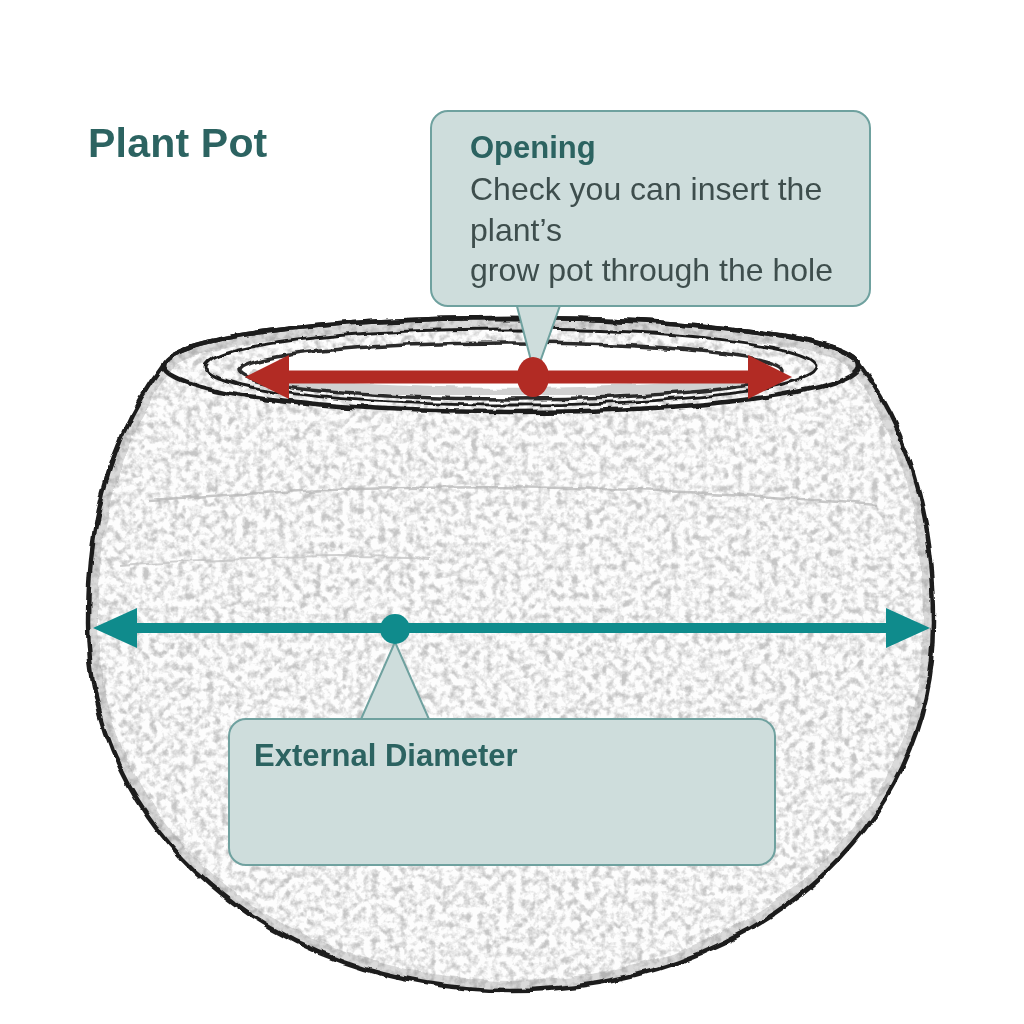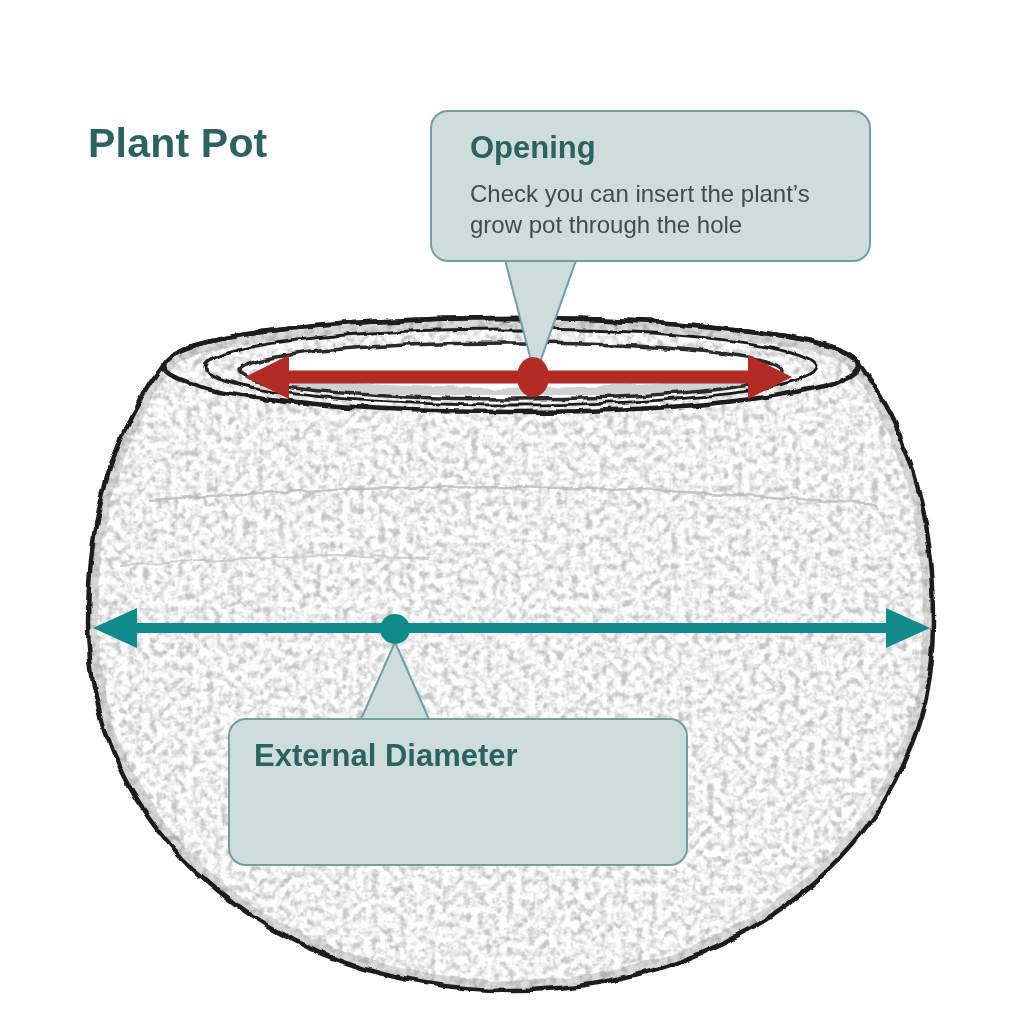--- a/index.html
+++ b/index.html
@@ -37,28 +37,28 @@
     border-radius: 18px;
     padding: 17px 24px 14px 24px;
   }
   .callout-heading {
     font-size: 31px;
     font-weight: bold;
     line-height: 1.2;
     color: var(--heading-text, #2C6361);
   }
   .callout-body {
-    font-size: 24px;
+    font-size: 32px;
     line-height: 1.27;
     color: var(--body-text, #3E4E4D);
     white-space: pre-line;
-    margin-top: 13px;
+    margin-top: 3px;
   }
   #callout-opening { left: 430px; top: 110px; width: 441px; min-height: 152px; padding-left: 38px; }
-  #callout-diameter { left: 228px; top: 718px; width: 460px; min-height: 148px; }
+  #callout-diameter { left: 228px; top: 718px; width: 548px; min-height: 148px; }
 </style>
 </head>
 <body>
 
 <div id="stage">
 
   <svg id="pot-svg" viewBox="0 0 1024 1024" aria-hidden="true">
     <defs>
       <filter id="rough" x="-10%" y="-10%" width="120%" height="120%">
         <feTurbulence type="fractalNoise" baseFrequency="0.035" numOctaves="4" seed="5" result="t"></feTurbulence>

